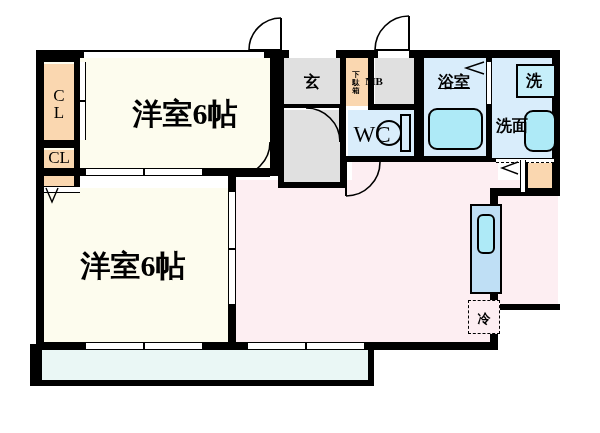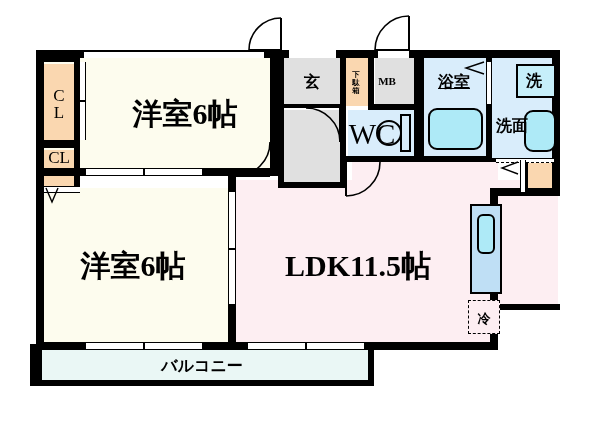--- a/index.html
+++ b/index.html
@@ -238,35 +238,33 @@
 
     <g>
       <path d="M 46 188 L 52 202 L 58 188" stroke="#000" stroke-width="1.4" fill="none"></path>
     </g>
   </svg>
 
   <div class="lbl lbl-big" style="left:100px; top:92px; width:170px; height:44px;">洋室6帖</div>
 
   <div class="lbl lbl-big" style="left:48px; top:244px; width:170px; height:44px;">洋室6帖</div>
 
-  <div class="lbl lbl-big" style="left:256px; top:244px; width:204px; height:44px;">LDK11.5帖</div>
-
-  <div class="lbl lbl-mid" style="left:118px; top:352px; width:168px; height:28px;">バルコニー</div>
+
 
   <div class="lbl lbl-mid" style="left:290px; top:68px; width:44px; height:28px;">玄</div>
 
   <div class="lbl lbl-tiny lbl-vert" style="left:344px; top:62px; width:24px; height:42px;">
     <span>下</span>
     <span>駄</span>
     <span>箱</span>
   </div>
 
-  <div class="lbl lbl-small" style="left:368px; top:70px; width:38px; height:22px;">MB</div>
-
-  <div class="lbl" style="left:348px; top:118px; width:48px; height:32px; font-size:29px; font-weight:normal;">WC</div>
+  <div class="lbl lbl-small" style="left:355px; top:70px; width:38px; height:22px;">MB</div>
+
+  <div class="lbl" style="left:348px; top:118px; width:48px; height:32px; font-size:23px; font-weight:normal;">WC</div>
 
   <div class="lbl lbl-mid" style="left:426px; top:68px; width:56px; height:28px;text-decoration:underline;">浴室</div>
 
   <div class="lbl lbl-mid" style="left:494px; top:112px; width:36px; height:28px;">洗面</div>
 
   <div class="lbl lbl-mid" style="left:520px; top:68px; width:28px; height:26px;">洗</div>
 
   <div class="lbl lbl-cl lbl-vert" style="left:40px; top:76px; width:38px; height:56px;">
     <span>C</span>
     <span>L</span>

